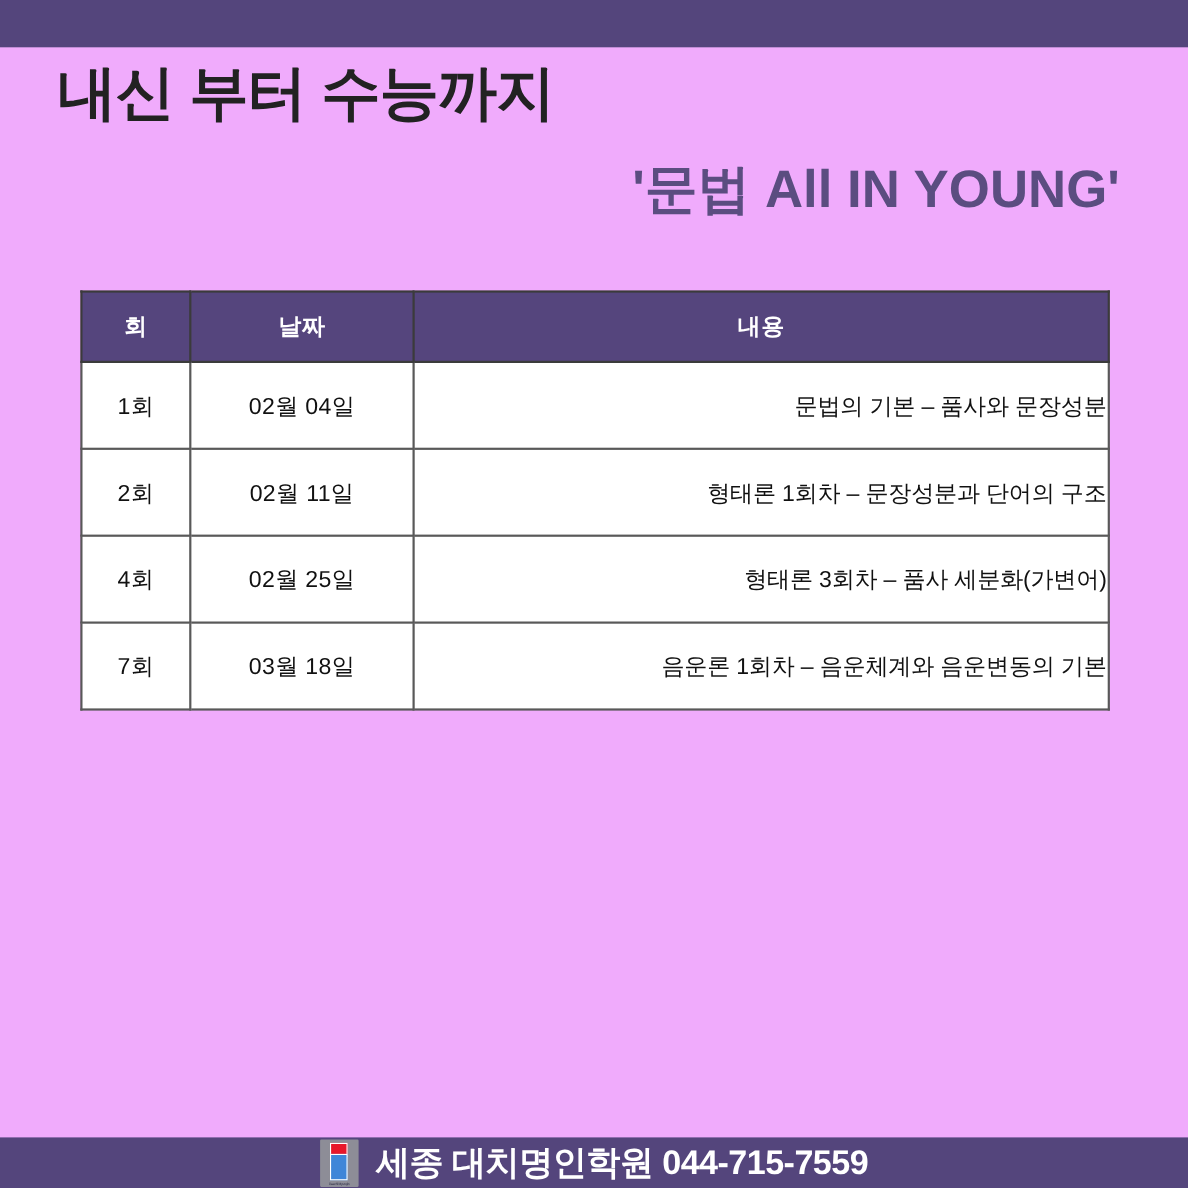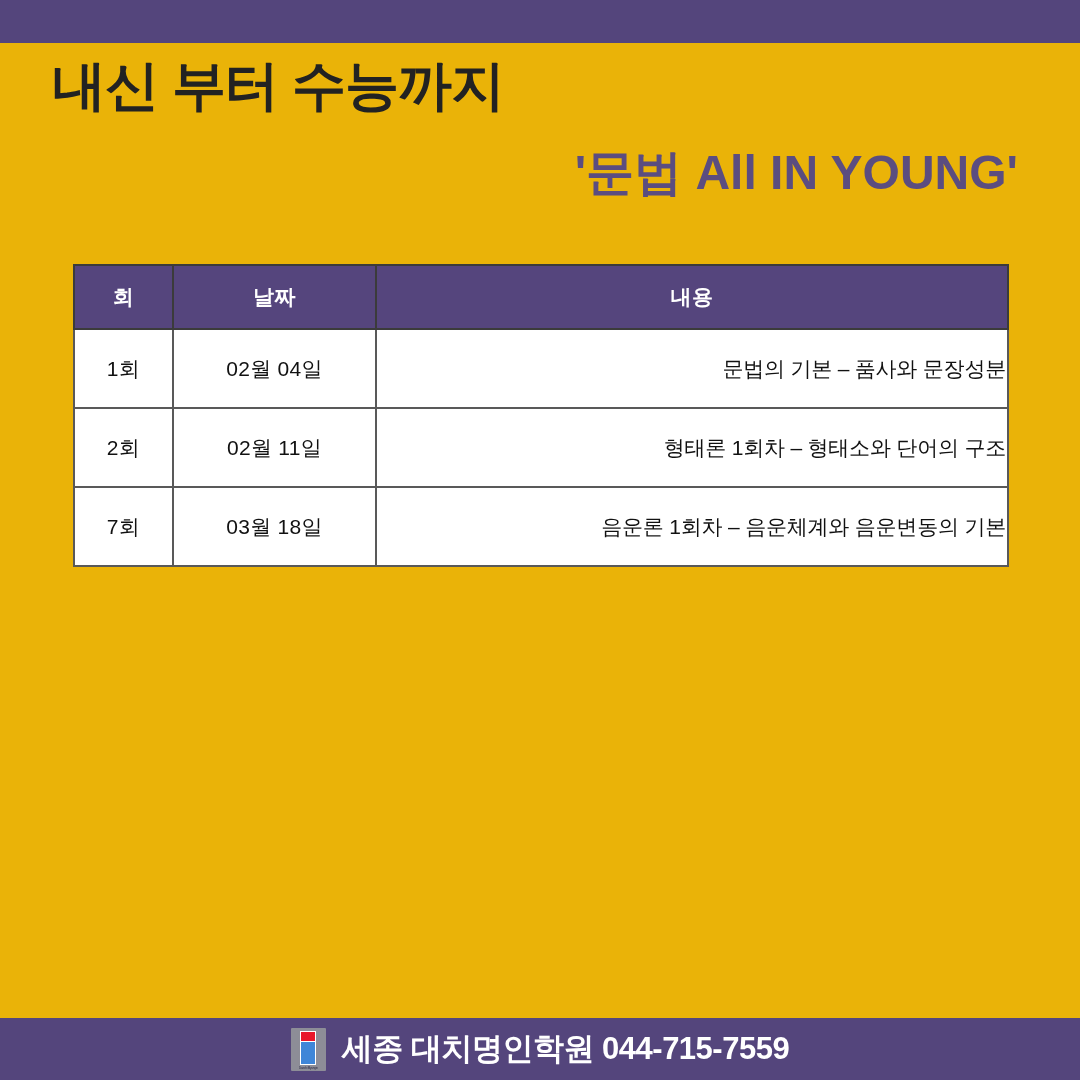--- a/index.html
+++ b/index.html
@@ -12,21 +12,21 @@
     background: #ffffff;
     font-family: "Liberation Sans", "DejaVu Sans", sans-serif;
     overflow: hidden;
     position: relative;
   }
 
   .poster {
     position: relative;
     width: 1080px;
     height: 1080px;
-    background: #eab308;
+    background: #f0abfc;
     text-decoration: underline;
   }
 
   
   .top-bar {
     position: absolute;
     left: 0;
     top: 0;
     width: 1080px;
     height: 43px;
@@ -110,21 +110,21 @@
     padding-left: 9px;
     letter-spacing: -0.2px;
   }
 
   
   .footer-bar {
     position: absolute;
     left: 0;
     bottom: 0;
     width: 1080px;
-    height: 62px;
+    height: 46px;
     background: #54457C;
     display: flex;
     align-items: center;
     justify-content: center;
     gap: 16px;
   }
 
   .footer-logo {
     width: 35px;
     height: 43px;
@@ -201,21 +201,26 @@
       </thead>
       <tbody>
         <tr>
           <td class="cell-no">1회</td>
           <td class="cell-date">02월 04일</td>
           <td class="cell-content">문법의 기본 – 품사와 문장성분</td>
         </tr>
         <tr>
           <td class="cell-no">2회</td>
           <td class="cell-date">02월 11일</td>
-          <td class="cell-content">형태론 1회차 – 형태소와 단어의 구조</td>
+          <td class="cell-content">형태론 1회차 – 문장성분과 단어의 구조</td>
+        </tr>
+        <tr>
+          <td class="cell-no">4회</td>
+          <td class="cell-date">02월 25일</td>
+          <td class="cell-content">형태론 3회차 – 품사 세분화(가변어)</td>
         </tr>
         <tr>
           <td class="cell-no">7회</td>
           <td class="cell-date">03월 18일</td>
           <td class="cell-content">음운론 1회차 – 음운체계와 음운변동의 기본</td>
         </tr>
       </tbody>
     </table>
   </div>
 

